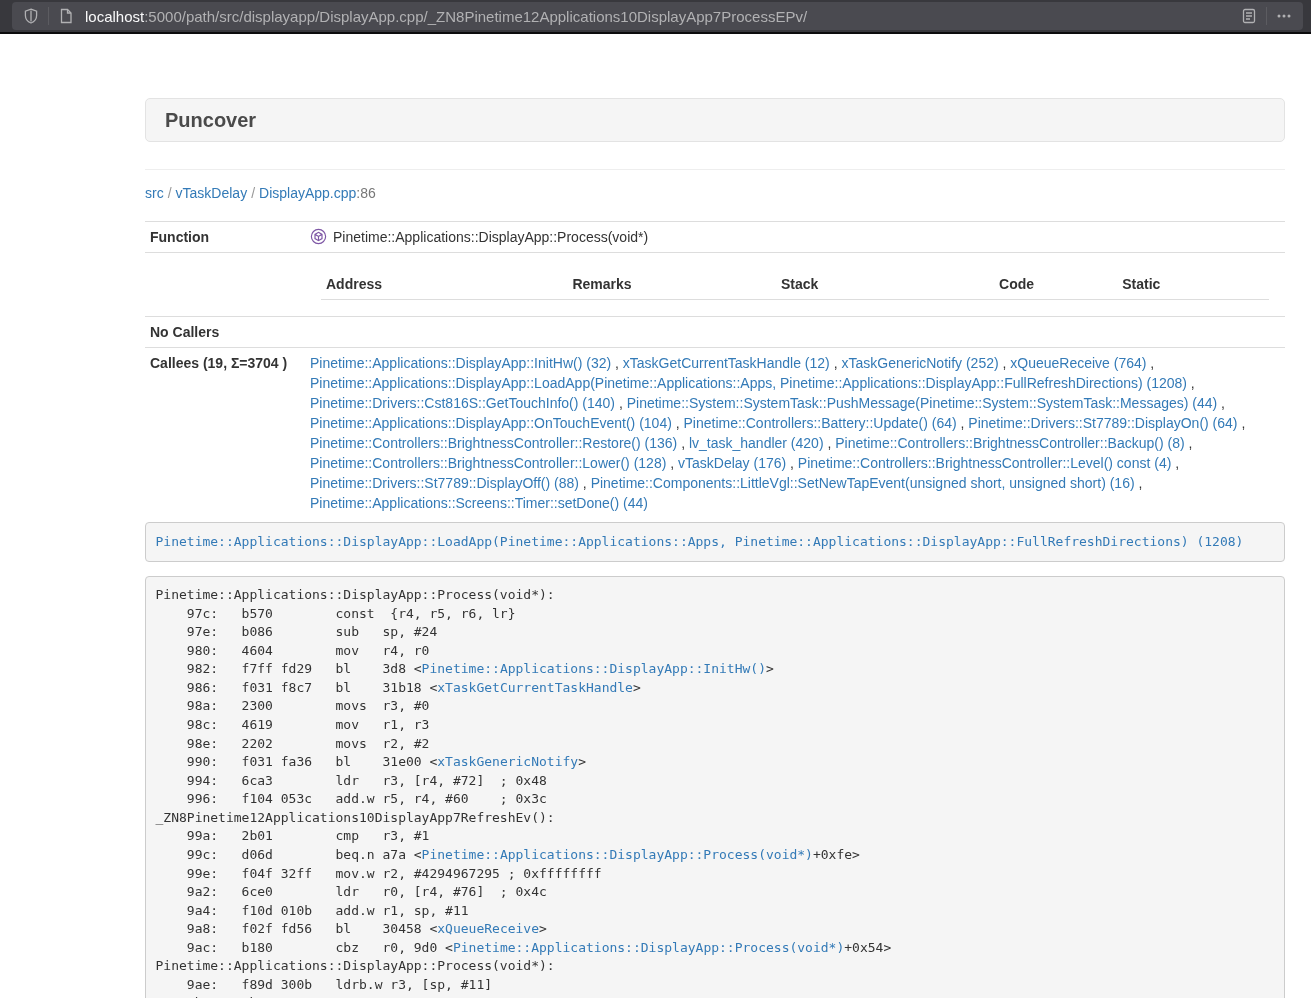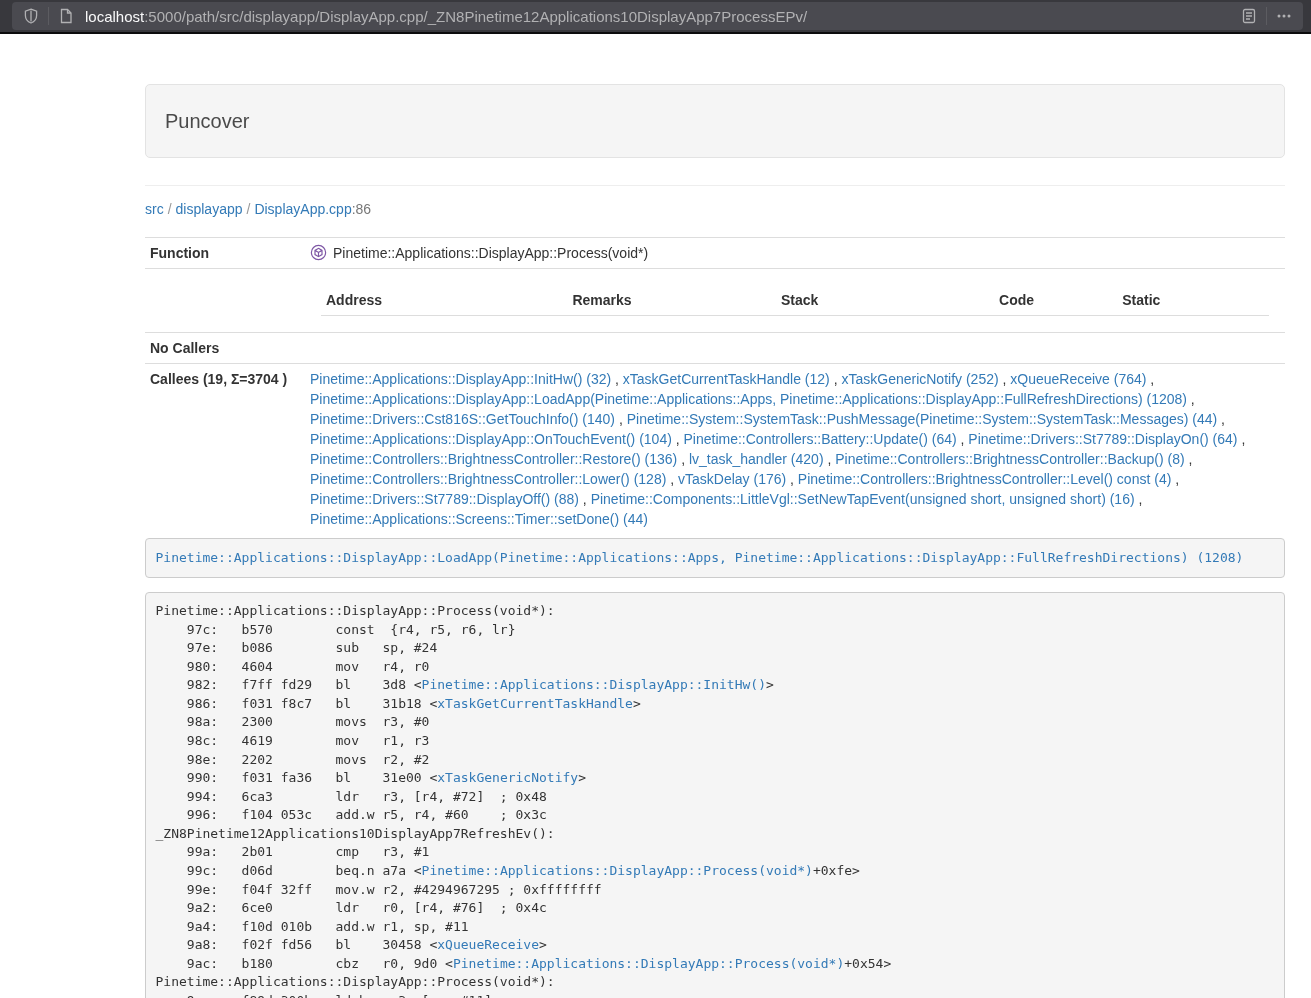--- a/index.html
+++ b/index.html
@@ -14,21 +14,21 @@
   
   .toolbar{height:34px;background:#38383d;border-bottom:2px solid #0b0b0d;display:flex;align-items:center;padding:0 8px 0 12px;}
   .urlbar{flex:1;height:28px;background:#4a4a50;border-radius:4px;display:flex;align-items:center;padding:0 8px;}
   .tb-icon{display:inline-flex;align-items:center;justify-content:center;width:22px;height:22px;color:#b1b1b3;flex:0 0 auto;cursor:pointer;}
   .tb-sep{width:1px;height:18px;background:#5c5c61;margin:0 6px;flex:0 0 auto;}
   .url-text{flex:1;font-size:15px;color:#b1b1b3;white-space:nowrap;overflow:hidden;margin-left:8px;}
   .url-text .host{color:#f9f9fa;}
   
   .page{background:#fff;}
   .container{width:1140px;margin-left:145px;}
-  .well{margin-top:50px;background:#f5f5f5;border:1px solid #e3e3e3;border-radius:5px;padding:24px 19px;font-size:20px;line-height:24px;color:#4a4a4a;}
+  .well{margin-top:64px;background:#f5f5f5;border:1px solid #e3e3e3;border-radius:5px;padding:9px 19px;font-size:20px;line-height:24px;color:#4a4a4a;font-weight:bold;}
   .well a{color:#4a4a4a;text-decoration:none;cursor:pointer;}
   hr{border:0;border-top:1px solid #eee;margin:27px 0 13px 0;}
   .breadcrumb{margin:0 0 18px 0;line-height:20px;font-size:14px;}
   .breadcrumb a{color:var(--link);text-decoration:none;cursor:pointer;}
   .breadcrumb .sep{color:#999;padding:0 4px;}
   .breadcrumb .lineno{color:#777;}
   
   table.tbl{width:100%;border-collapse:collapse;margin-bottom:4px;}
   table.tbl > tbody > tr > th, table.tbl > tbody > tr > td{
     border-top:1px solid var(--border);padding:5px;line-height:20px;text-align:left;vertical-align:top;font-weight:normal;
@@ -86,21 +86,21 @@
 
 <div class="page">
   <div class="container">
 
     <div class="well">
       <a>Puncover</a>
     </div>
 
     <hr>
 
-    <div class="breadcrumb" id="breadcrumb"><a>src</a><span class="sep">/</span><a>displayapp</a><span class="sep">/</span><a>DisplayApp.cpp</a><span class="lineno">:86</span></div>
+    <div class="breadcrumb" id="breadcrumb"><a>src</a><span class="sep">/</span><a>vTaskDelay</a><span class="sep">/</span><a>DisplayApp.cpp</a><span class="lineno">:86</span></div>
 
     <table class="tbl">
       <tbody>
         <tr>
           <th class="lbl">Function</th>
           <td>
             <span class="fn-icon">
               <svg width="17" height="17" viewBox="0 0 16 16">
                   <circle cx="8" cy="8" r="6.7" fill="none" stroke="currentColor" stroke-width="1.1"></circle>
                   <path d="M8 4.1 L11.3 6 V10 L8 11.9 L4.7 10 V6 Z M4.7 6 L8 7.9 L11.3 6 M8 7.9 V11.9" fill="none" stroke="currentColor" stroke-width="1.1"></path>

